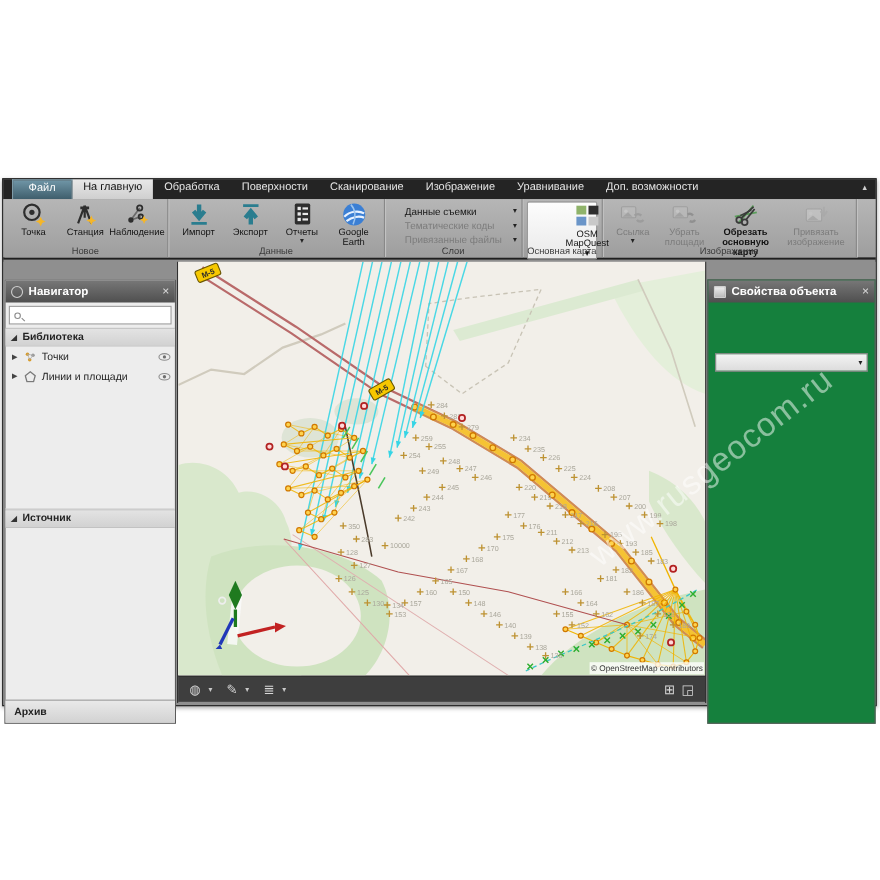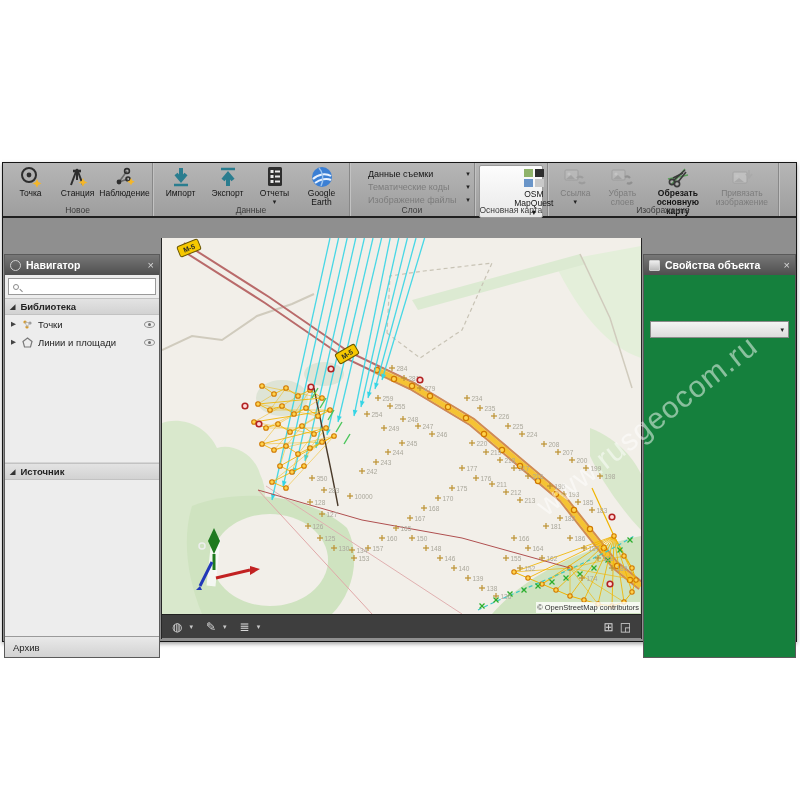--- a/index.html
+++ b/index.html
@@ -41,39 +41,50 @@
   .searchbox { margin:3px; height:17px; background:#fff; border:1px solid #9a9a9a; display:flex; align-items:center; padding:0 4px; flex:0 0 auto; }
   .mag { width:6px; height:6px; border:1.4px solid #8a8a8a; border-radius:50%; position:relative; }
   .mag::after { content:""; position:absolute; left:5px; top:5px; width:4px; height:1.4px; background:#8a8a8a; transform:rotate(45deg); }
   .sect { height:17px; background:linear-gradient(#e3e3e3,#d2d2d2); border-top:1px solid #c2c2c2; border-bottom:1px solid #c2c2c2; display:flex; align-items:center; gap:5px; padding:0 5px; font-size:9.5px; font-weight:bold; color:#222; flex:0 0 auto; }
   .tri { font-size:7px; color:#333; }
   .titem { height:18px; display:flex; align-items:center; gap:5px; padding:0 4px 0 6px; font-size:9.5px; color:#222; flex:0 0 auto; }
   .exp { font-size:6.5px; color:#444; width:6px; }
   .eye { width:11px; height:7px; border:1px solid #8f8f8f; border-radius:50%; margin-left:auto; position:relative; }
   .eye::after { content:""; position:absolute; left:3px; top:1.2px; width:3px; height:3px; border-radius:50%; background:#6f6f6f; }
   .spacer { flex:1 1 auto; }
-  #archive { height:21px; background:linear-gradient(#e9e9e9,#d2d2d2); border-top:1px solid #9a9a9a; font-size:9.5px; font-weight:normal; color:#222; display:flex; align-items:center; padding:0 8px; flex:0 0 auto; }
+  #archive { height:21px; background:linear-gradient(#e9e9e9,#d2d2d2); border-top:1px solid #9a9a9a; font-size:9.5px; font-weight:bold; color:#222; display:flex; align-items:center; padding:0 8px; flex:0 0 auto; }
   .combo { margin:5px 6px; height:17px; background:linear-gradient(#f4f4f4,#dcdcdc); border:1px solid #8a8a8a; display:flex; align-items:center; justify-content:flex-end; padding:0 4px; font-size:9px; color:#333; flex:0 0 auto; }
 
   
   #map-wrap { position:absolute; left:158px; top:0; width:481px; height:401px; border-left:1px solid #262626; border-right:1px solid #262626; display:flex; flex-direction:column; }
   #map-canvas { position:relative; width:479px; height:376px; background:#f2efe9; overflow:hidden; }
   #attribution { position:absolute; right:1px; bottom:1px; background:rgba(255,255,255,.78); font-size:7.5px; color:#333; padding:1px 1px; }
   #map-toolbar { height:24px; background:#3e3e3e; border-top:1px solid #222; display:flex; align-items:center; gap:7px; padding:0 10px; flex:0 0 auto; }
   .mt-ic { color:#d8d8d8; font-size:12px; display:flex; align-items:center; }
   .mt-caret { color:#c9c9c9; font-size:7px; margin-right:6px; }
   .mt-right { margin-left:auto; display:flex; align-items:center; gap:6px; }
 
   
   #watermark { position:absolute; left:540px; top:492px; width:360px; transform:rotate(-38deg); transform-origin:left center; font-size:30px; color:rgba(255,255,255,.5); letter-spacing:1px; pointer-events:none; z-index:60; white-space:nowrap; }
 </style>
 </head>
 <body>
 
 <div id="app">
+  <div id="tabbar">
+      <div class="tab file">Файл</div>
+      <div class="tab active">На главную</div>
+      <div class="tab">Обработка</div>
+      <div class="tab">Поверхности</div>
+      <div class="tab">Сканирование</div>
+      <div class="tab">Изображение</div>
+      <div class="tab">Уравнивание</div>
+      <div class="tab">Доп. возможности</div>
+      <div id="ribbon-collapse">▴</div>
+    </div>
   <div id="ribbon">
       <div class="rgroup">
         <div class="bigbtn">
           <span class="ic">
             <svg width="24" height="22">
               <circle cx="10" cy="9" r="7" fill="none" stroke="#2e2e2e" stroke-width="2"></circle>
               <circle cx="10" cy="9" r="2.4" fill="#2e2e2e"></circle>
               <path d="M18 13 l1.4 3 3 1.4 -3 1.4 -1.4 3 -1.4 -3 -3 -1.4 3 -1.4z" fill="#f4b62a"></path>
             </svg>
           </span>
@@ -154,21 +165,21 @@
         <div class="menu-stack">
           <div class="menu-row">
             <span>Данные съемки</span>
             <span class="caret">▾</span>
           </div>
           <div class="menu-row disabled">
             <span>Тематические коды</span>
             <span class="caret">▾</span>
           </div>
           <div class="menu-row disabled">
-            <span>Изображение файлы</span>
+            <span>Привязанные файлы</span>
             <span class="caret">▾</span>
           </div>
         </div>
         <div class="rgroup-label">Слои</div>
       </div>
       <div class="rgroup">
         <div class="bigbtn selected wide">
           <span class="ic">
             <svg width="24" height="22">
               <rect x="2" y="2" width="9" height="8" fill="#8fb36a"></rect>
@@ -198,21 +209,21 @@
         <div class="bigbtn disabled">
           <span class="ic">
             <svg width="24" height="22">
               <rect x="2" y="4" width="13" height="10" rx="1" fill="#b9c4cc" stroke="#7d8a94"></rect>
               <circle cx="6" cy="8" r="1.6" fill="#f3e27a"></circle>
               <path d="M3 13 l5-4 4 4z" fill="#7fa05f"></path>
               <path d="M15 11 a4 4 0 0 1 5 1 M17 17 a4 4 0 0 0 5-1" stroke="#c85555" stroke-width="2.2" fill="none"></path>
             </svg>
           </span>
           <span>Убрать</span>
-          <span>слоев</span>
+          <span>площади</span>
         </div>
         <div class="bigbtn wide">
           <span class="ic">
             <svg width="26" height="24">
               <path d="M6 20 L20 4 M3 14 L23 10" stroke="#5a9e5a" stroke-width="1.6" fill="none"></path>
               <path d="M8 13 L18 8" stroke="#3a3a3a" stroke-width="1.4"></path>
               <circle cx="7" cy="17" r="2.6" fill="none" stroke="#3a3a3a" stroke-width="1.6"></circle>
               <circle cx="12" cy="19" r="2.6" fill="none" stroke="#3a3a3a" stroke-width="1.6"></circle>
               <path d="M9 15 L20 5 M13 17 L21 7" stroke="#3a3a3a" stroke-width="1.6"></path>
             </svg>

